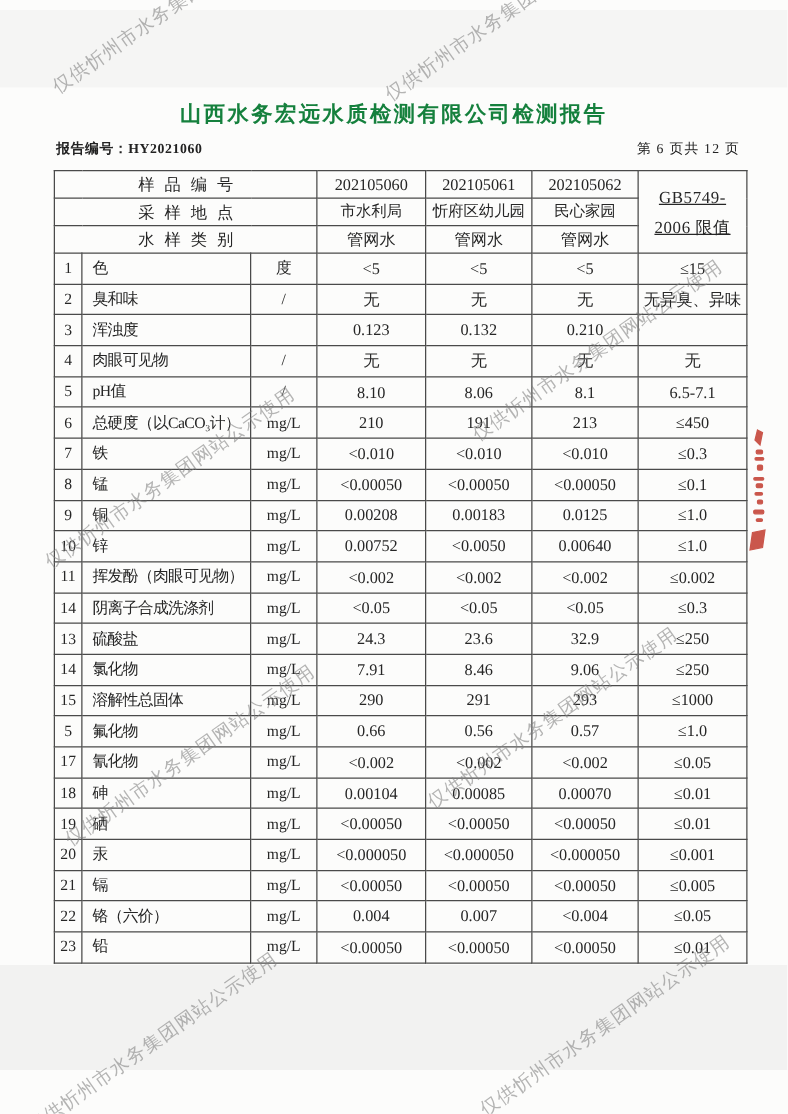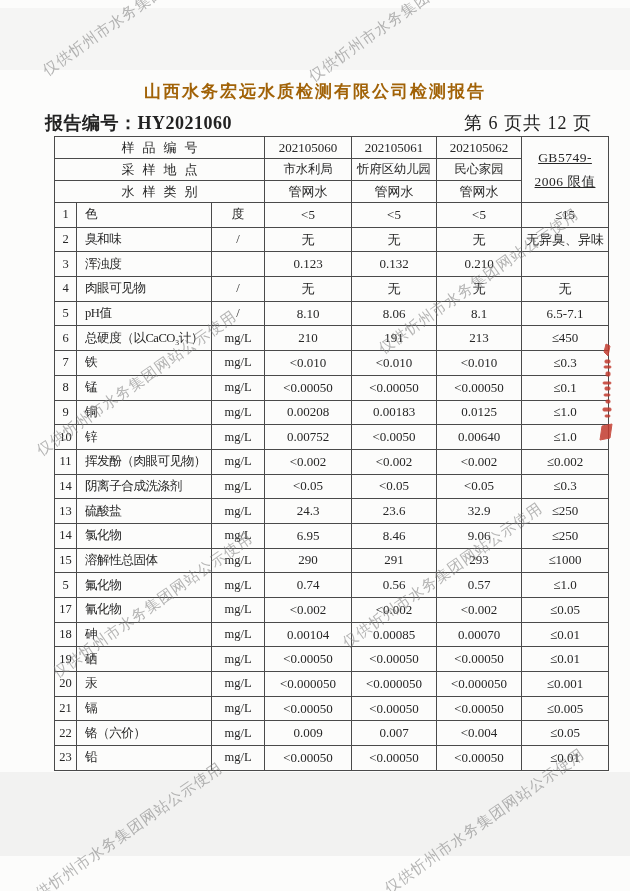--- a/index.html
+++ b/index.html
@@ -9,32 +9,32 @@
     font-family:"Liberation Serif","DejaVu Serif",serif;
     color:#222;
   }
   .shade{position:absolute;left:0;width:630px;pointer-events:none;}
   .shade-top{top:8px;height:62px;background:rgba(120,120,120,0.05);}
   .shade-bottom{top:772px;height:84px;background:rgba(120,120,120,0.07);}
 
   .title{
     position:absolute;top:80px;left:0;width:100%;margin:0;
     text-align:center;font-size:17px;font-weight:bold;letter-spacing:2px;
-    color:#a16207;
+    color:#15803d;
   }
   .meta{
     position:absolute;top:111px;left:45px;right:38px;
     display:flex;justify-content:space-between;align-items:baseline;
-    font-size:18px;
+    font-size:11px;
   }
   .report-no{font-weight:bold;letter-spacing:0.5px;}
   .page-ind{letter-spacing:1px;}
 
   table.report{
-    position:absolute;top:136px;left:54px;width:554px;
+    position:absolute;top:136px;left:43px;width:554px;
     border-collapse:collapse;table-layout:fixed;
     background:transparent;
   }
   td{
     border:1px solid #4a4a4a;
     text-align:center;vertical-align:middle;
     font-size:13px;padding:0;overflow:hidden;white-space:nowrap;
     color:#262626;
   }
   thead td{height:21px;}
@@ -229,39 +229,39 @@
         <td class="c2">mg/L</td>
         <td class="c3">24.3</td>
         <td class="c4">23.6</td>
         <td class="c5">32.9</td>
         <td class="c6">≤250</td>
       </tr>
       <tr>
         <td class="c0">14</td>
         <td class="c1">氯化物</td>
         <td class="c2">mg/L</td>
-        <td class="c3">6.95</td>
+        <td class="c3">7.91</td>
         <td class="c4">8.46</td>
         <td class="c5">9.06</td>
         <td class="c6">≤250</td>
       </tr>
       <tr>
         <td class="c0">15</td>
         <td class="c1">溶解性总固体</td>
         <td class="c2">mg/L</td>
         <td class="c3">290</td>
         <td class="c4">291</td>
         <td class="c5">293</td>
         <td class="c6">≤1000</td>
       </tr>
       <tr>
         <td class="c0">5</td>
         <td class="c1">氟化物</td>
         <td class="c2">mg/L</td>
-        <td class="c3">0.74</td>
+        <td class="c3">0.66</td>
         <td class="c4">0.56</td>
         <td class="c5">0.57</td>
         <td class="c6">≤1.0</td>
       </tr>
       <tr>
         <td class="c0">17</td>
         <td class="c1">氰化物</td>
         <td class="c2">mg/L</td>
         <td class="c3">&lt;0.002</td>
         <td class="c4">&lt;0.002</td>
@@ -301,21 +301,21 @@
         <td class="c2">mg/L</td>
         <td class="c3">&lt;0.00050</td>
         <td class="c4">&lt;0.00050</td>
         <td class="c5">&lt;0.00050</td>
         <td class="c6">≤0.005</td>
       </tr>
       <tr>
         <td class="c0">22</td>
         <td class="c1">铬（六价）</td>
         <td class="c2">mg/L</td>
-        <td class="c3">0.009</td>
+        <td class="c3">0.004</td>
         <td class="c4">0.007</td>
         <td class="c5">&lt;0.004</td>
         <td class="c6">≤0.05</td>
       </tr>
       <tr>
         <td class="c0">23</td>
         <td class="c1">铅</td>
         <td class="c2">mg/L</td>
         <td class="c3">&lt;0.00050</td>
         <td class="c4">&lt;0.00050</td>

